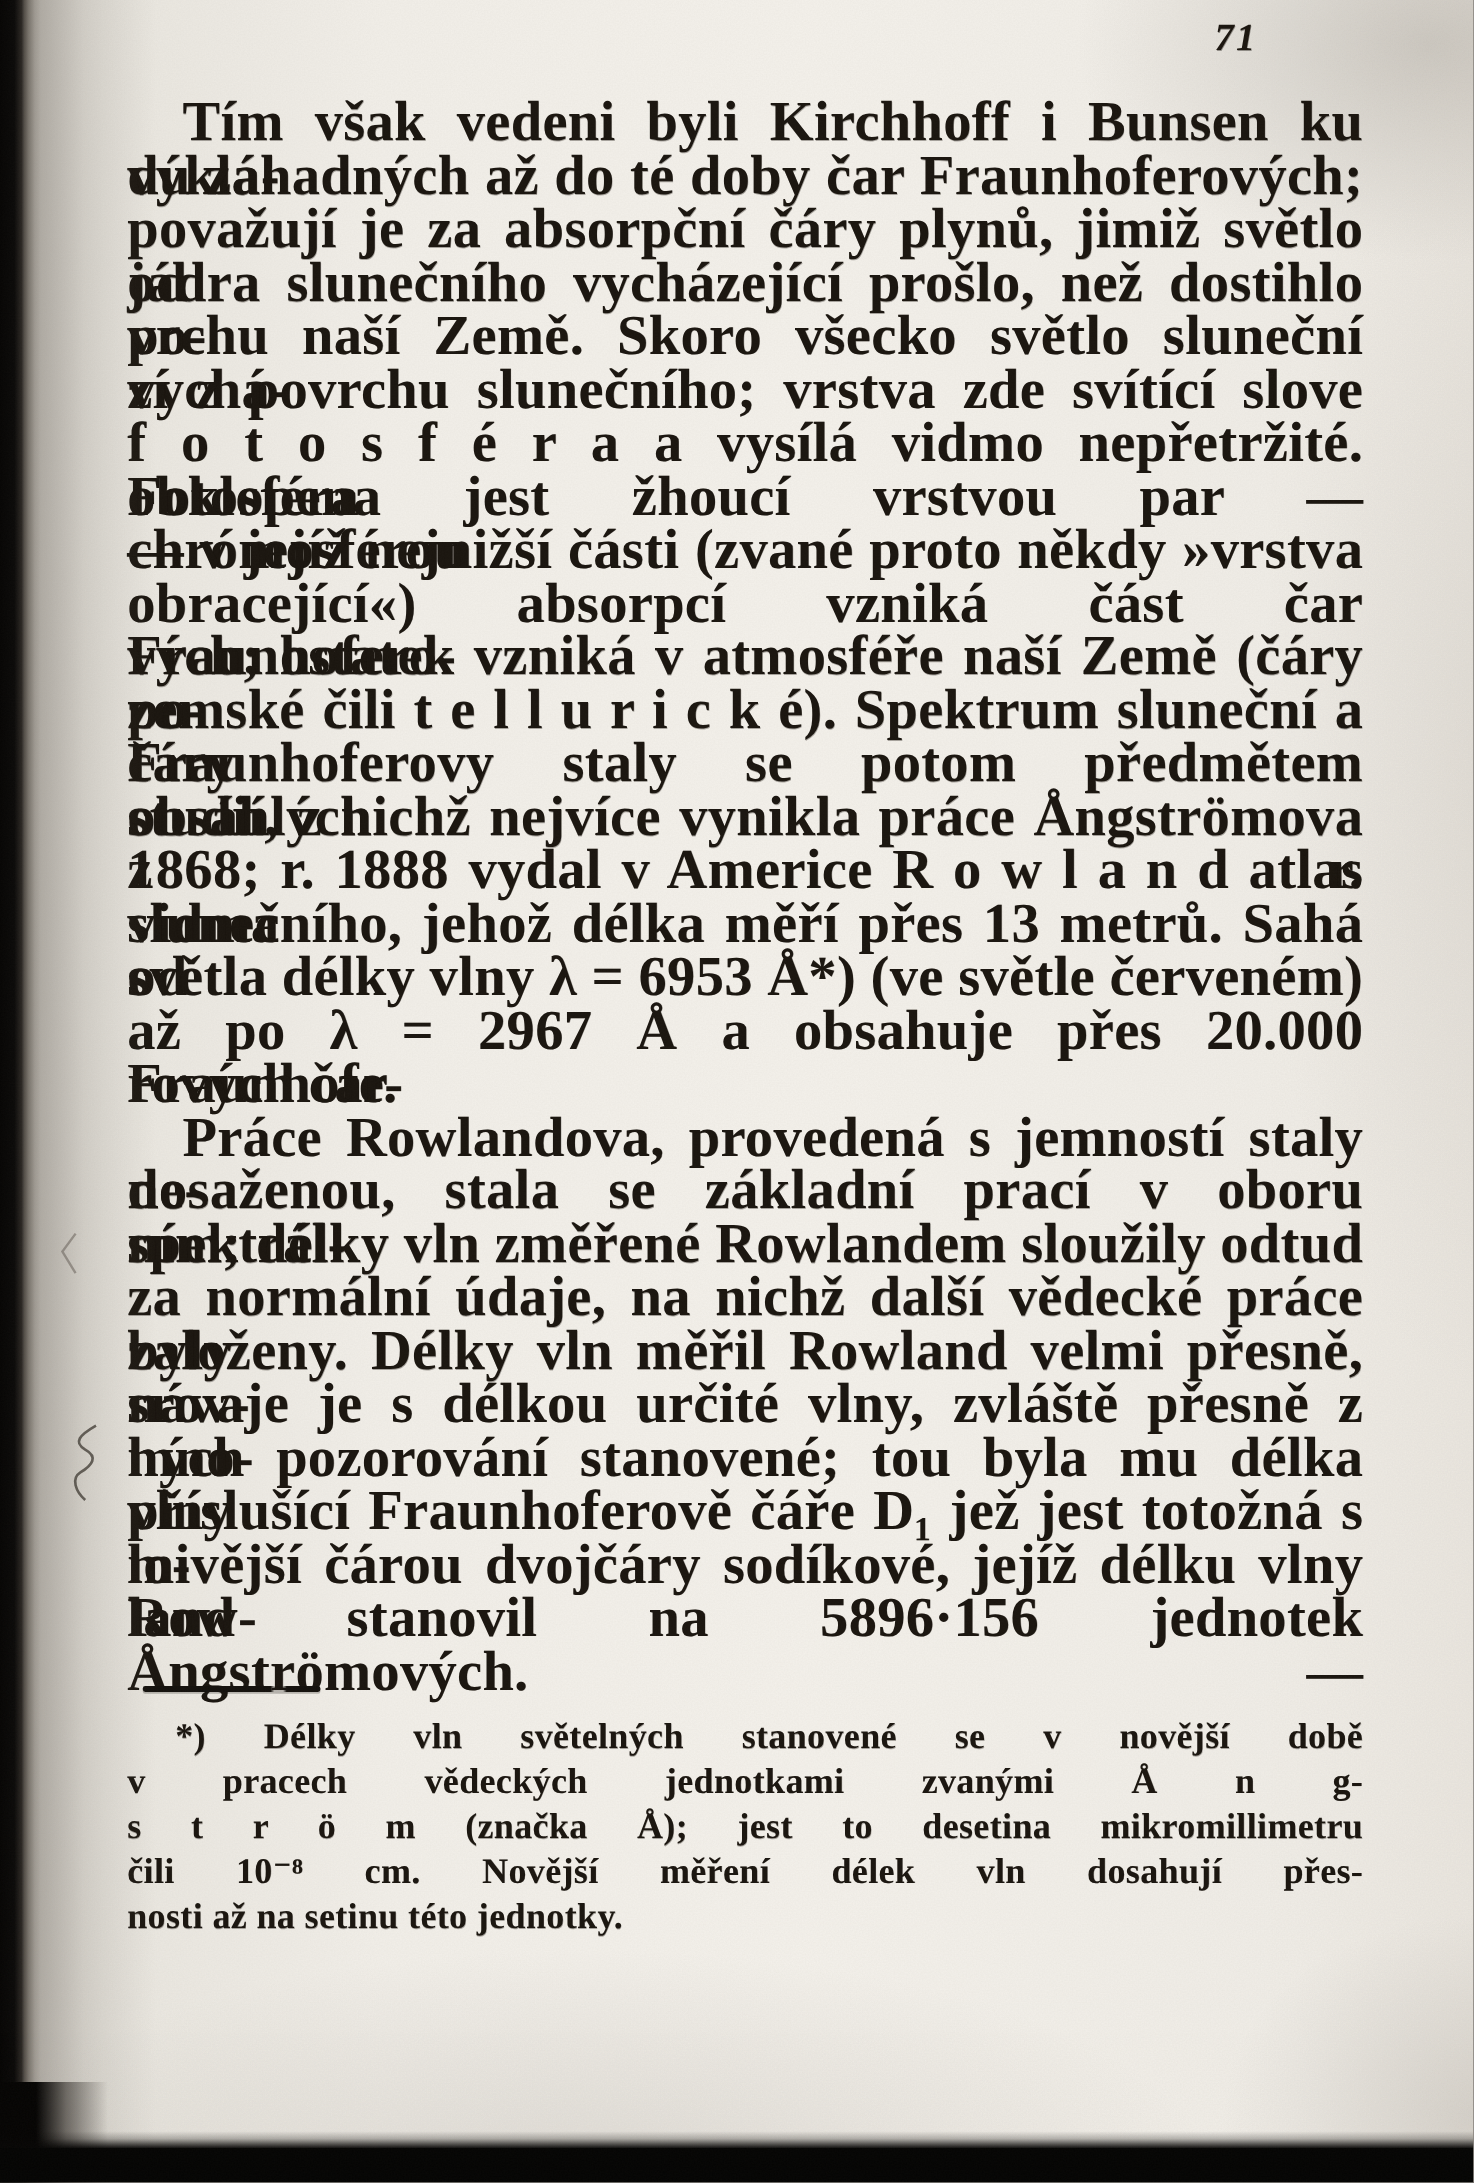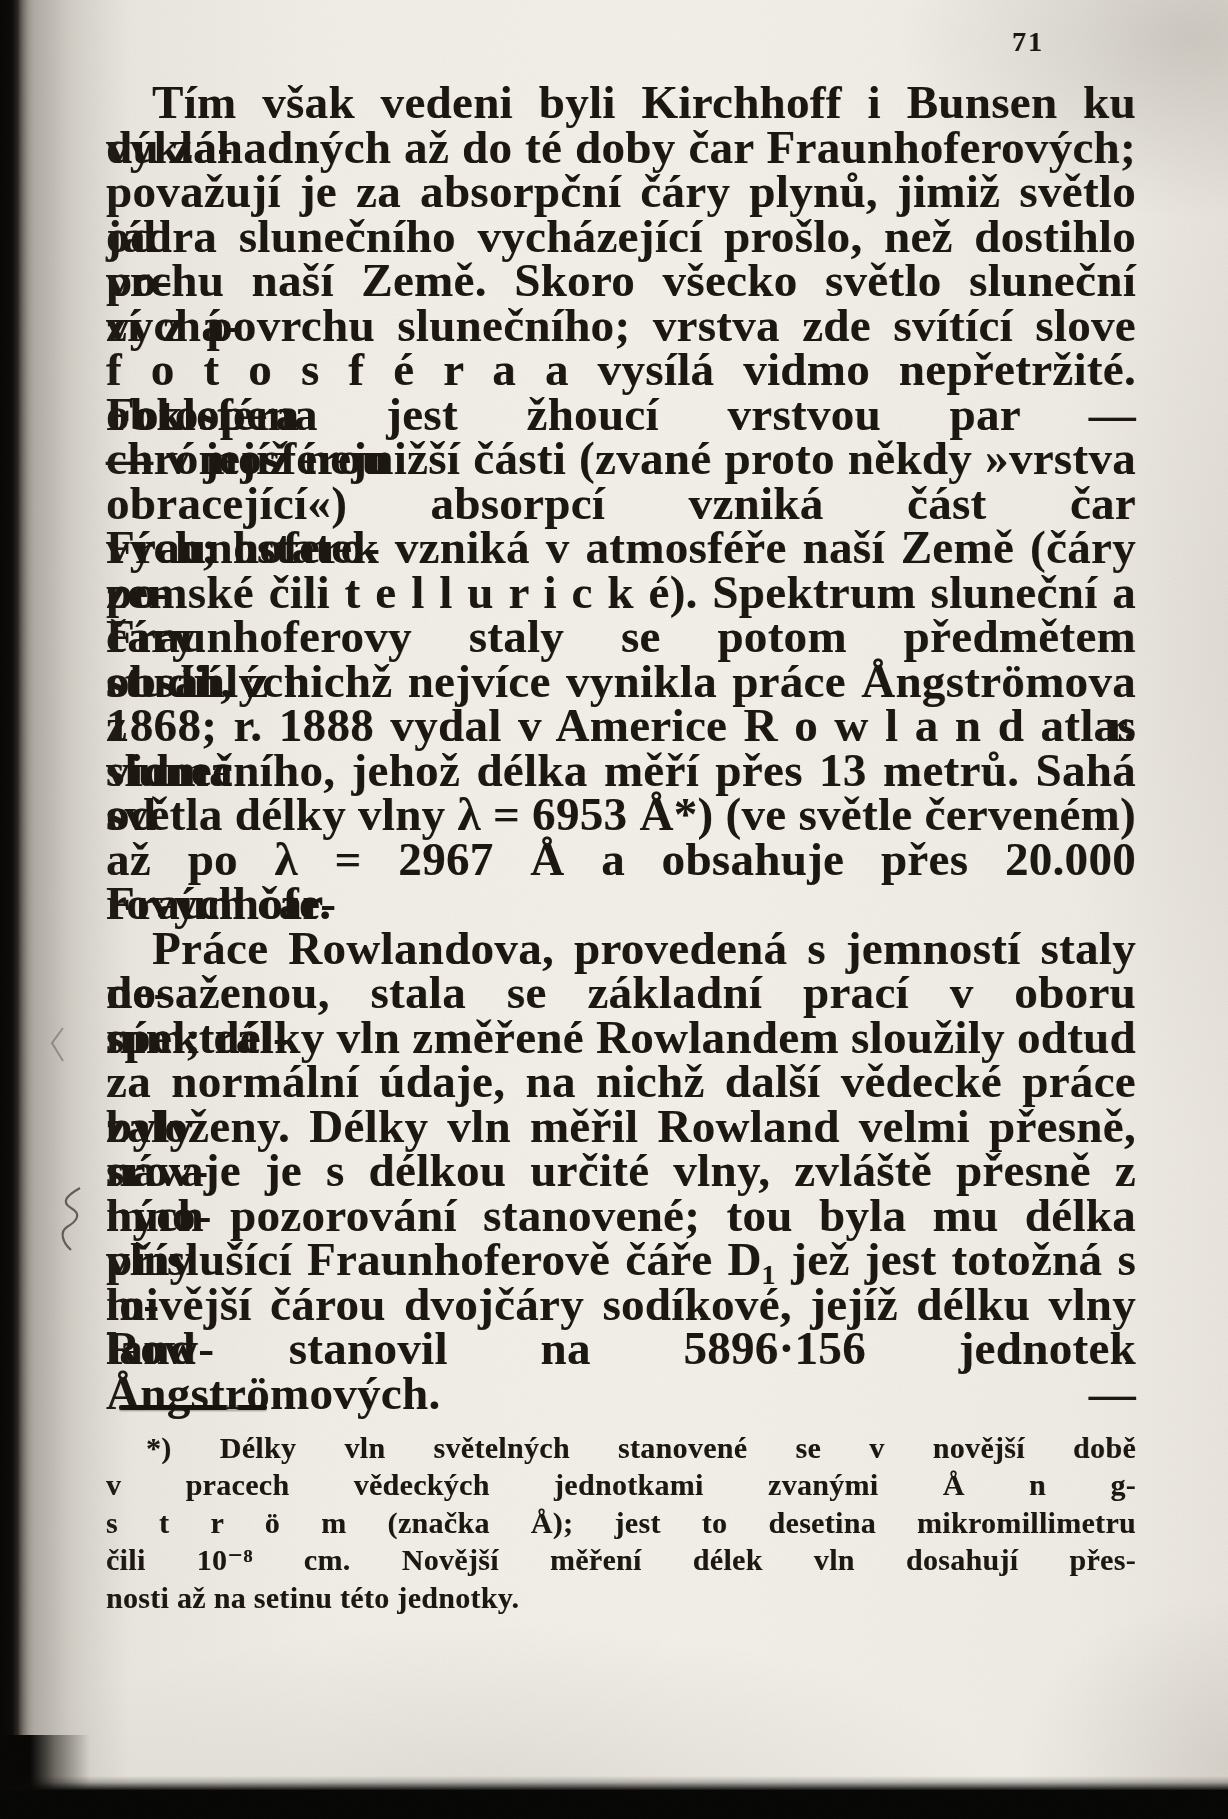--- a/index.html
+++ b/index.html
@@ -35,24 +35,25 @@
   }
   .bottom-rag{
     position:absolute;left:0;right:0;top:1776px;height:14px;
     background:linear-gradient(0deg,rgba(8,7,6,.95),rgba(8,7,6,.25) 55%,rgba(8,7,6,0));
   }
   .corner-bl{
     position:absolute;left:0;top:1735px;width:90px;height:84px;
     background:linear-gradient(90deg,#060504 30px,rgba(40,36,32,.55) 55px,rgba(40,36,32,0) 90px);
   }
   .pageno{
-    position:absolute;left:1012px;top:26px;
-    font-size:28px;font-weight:700;color:var(--ink,#1a150f);
+    position:absolute;left:1012px;top:13px;
+    font-size:32px;font-weight:700;color:var(--ink,#1a150f);
     letter-spacing:2px;
     text-shadow:0.4px 0.4px 0 rgba(26,21,15,.4);
+    font-style:italic;
   }
   .text-block{
     position:absolute;left:106px;top:80px;width:1030px;
     font-size:47px;font-weight:700;color:var(--ink,#1a150f);
     line-height:44.5px;letter-spacing:.3px;
     text-shadow:0.35px 0.4px 0 rgba(26,21,15,.35);
   }
   .ln{
     height:44.5px;
     text-align:justify;

